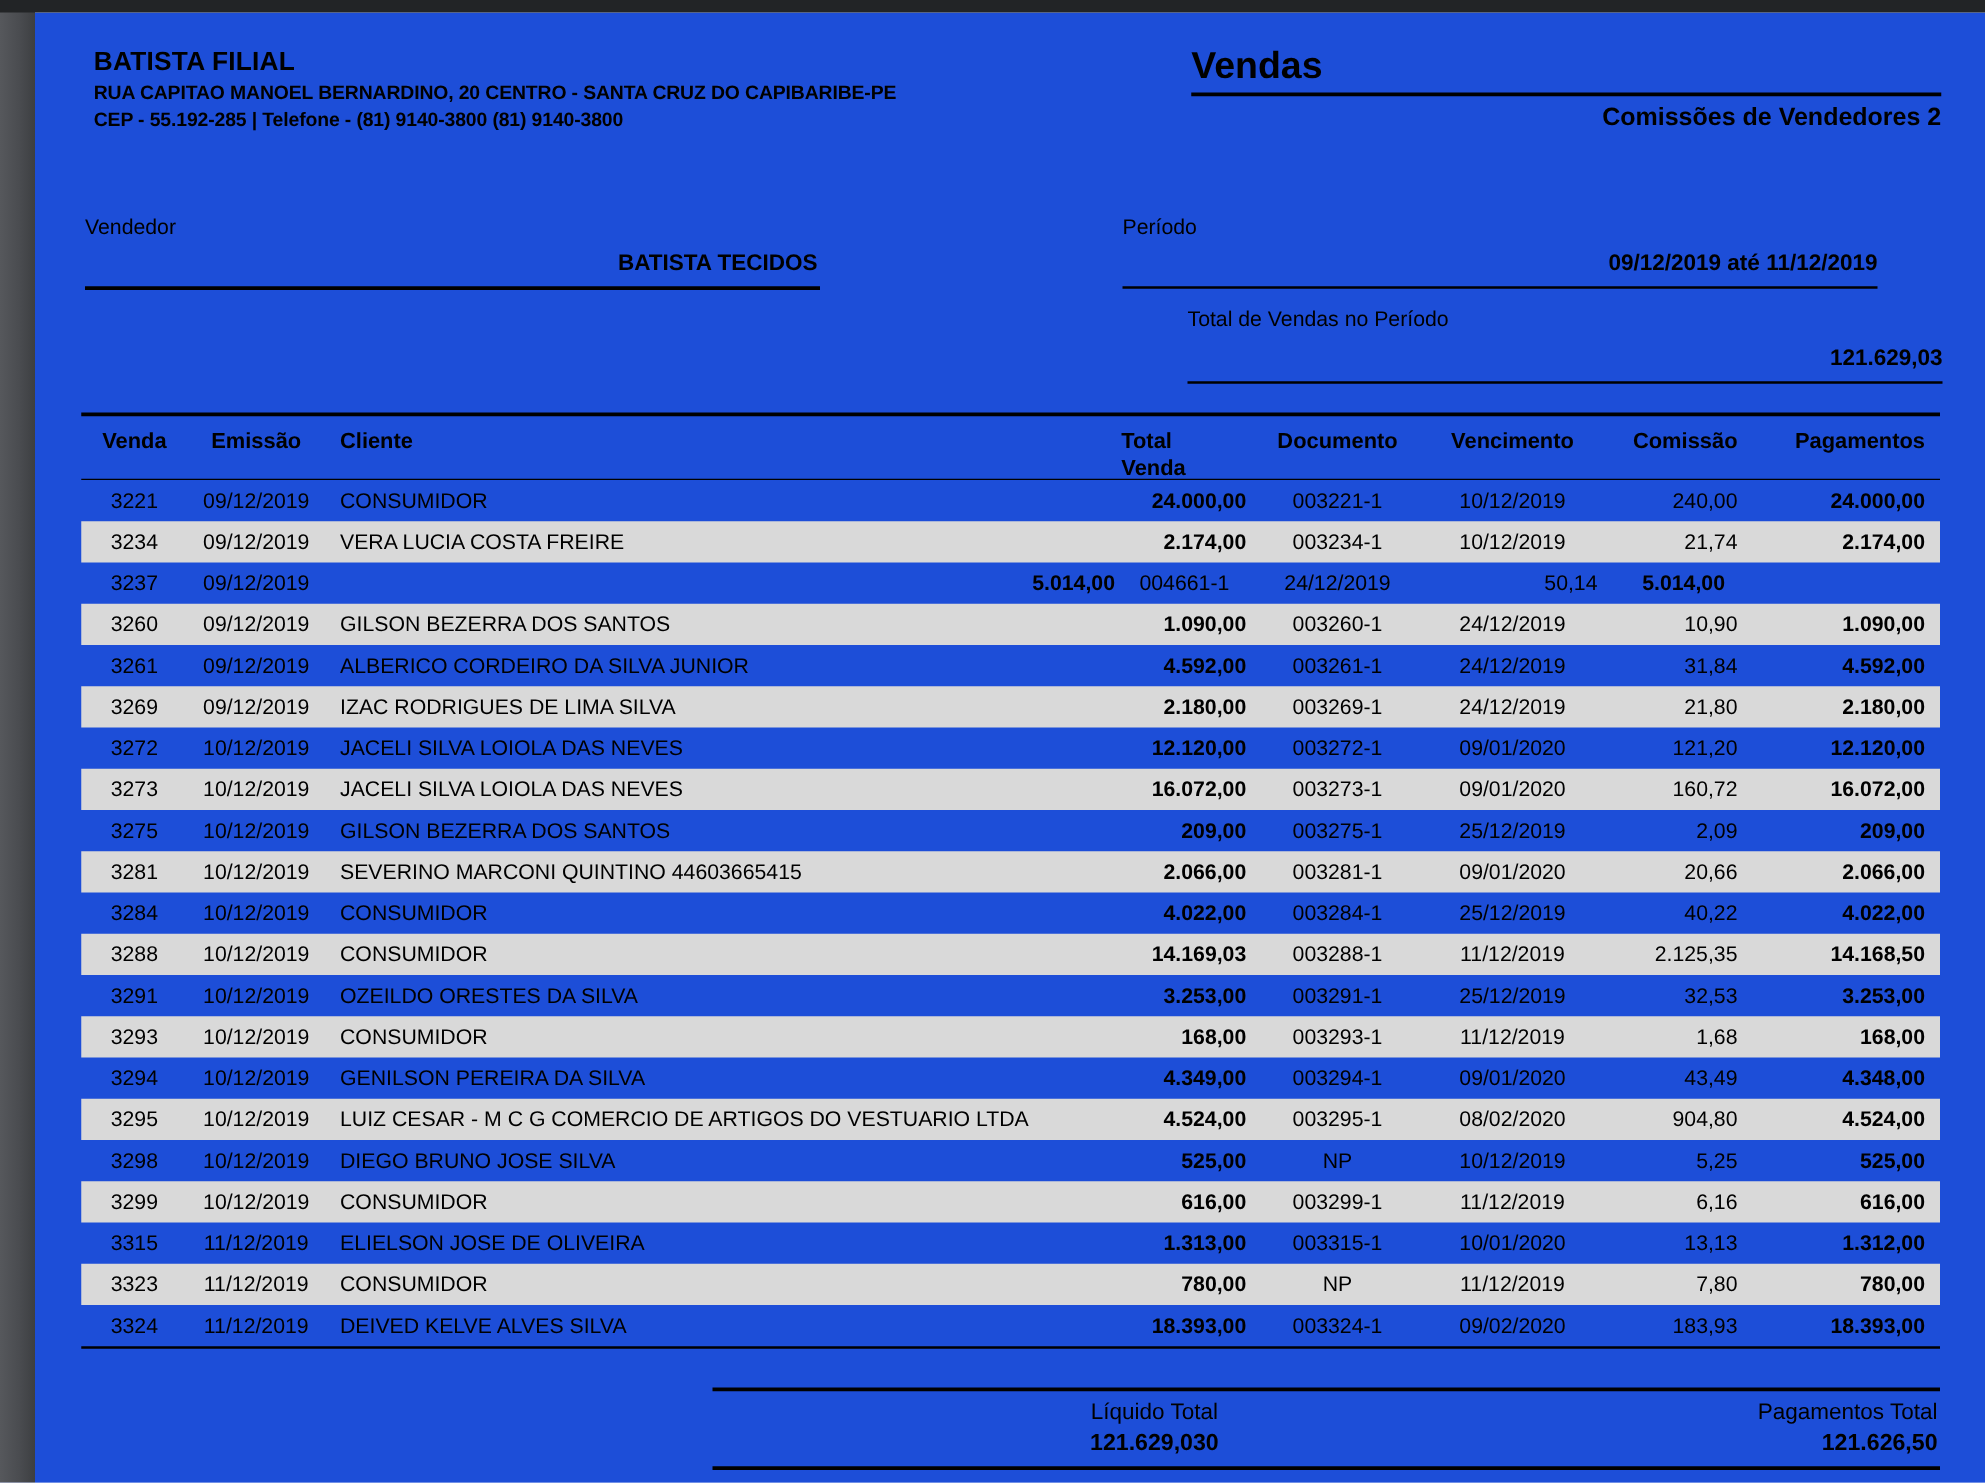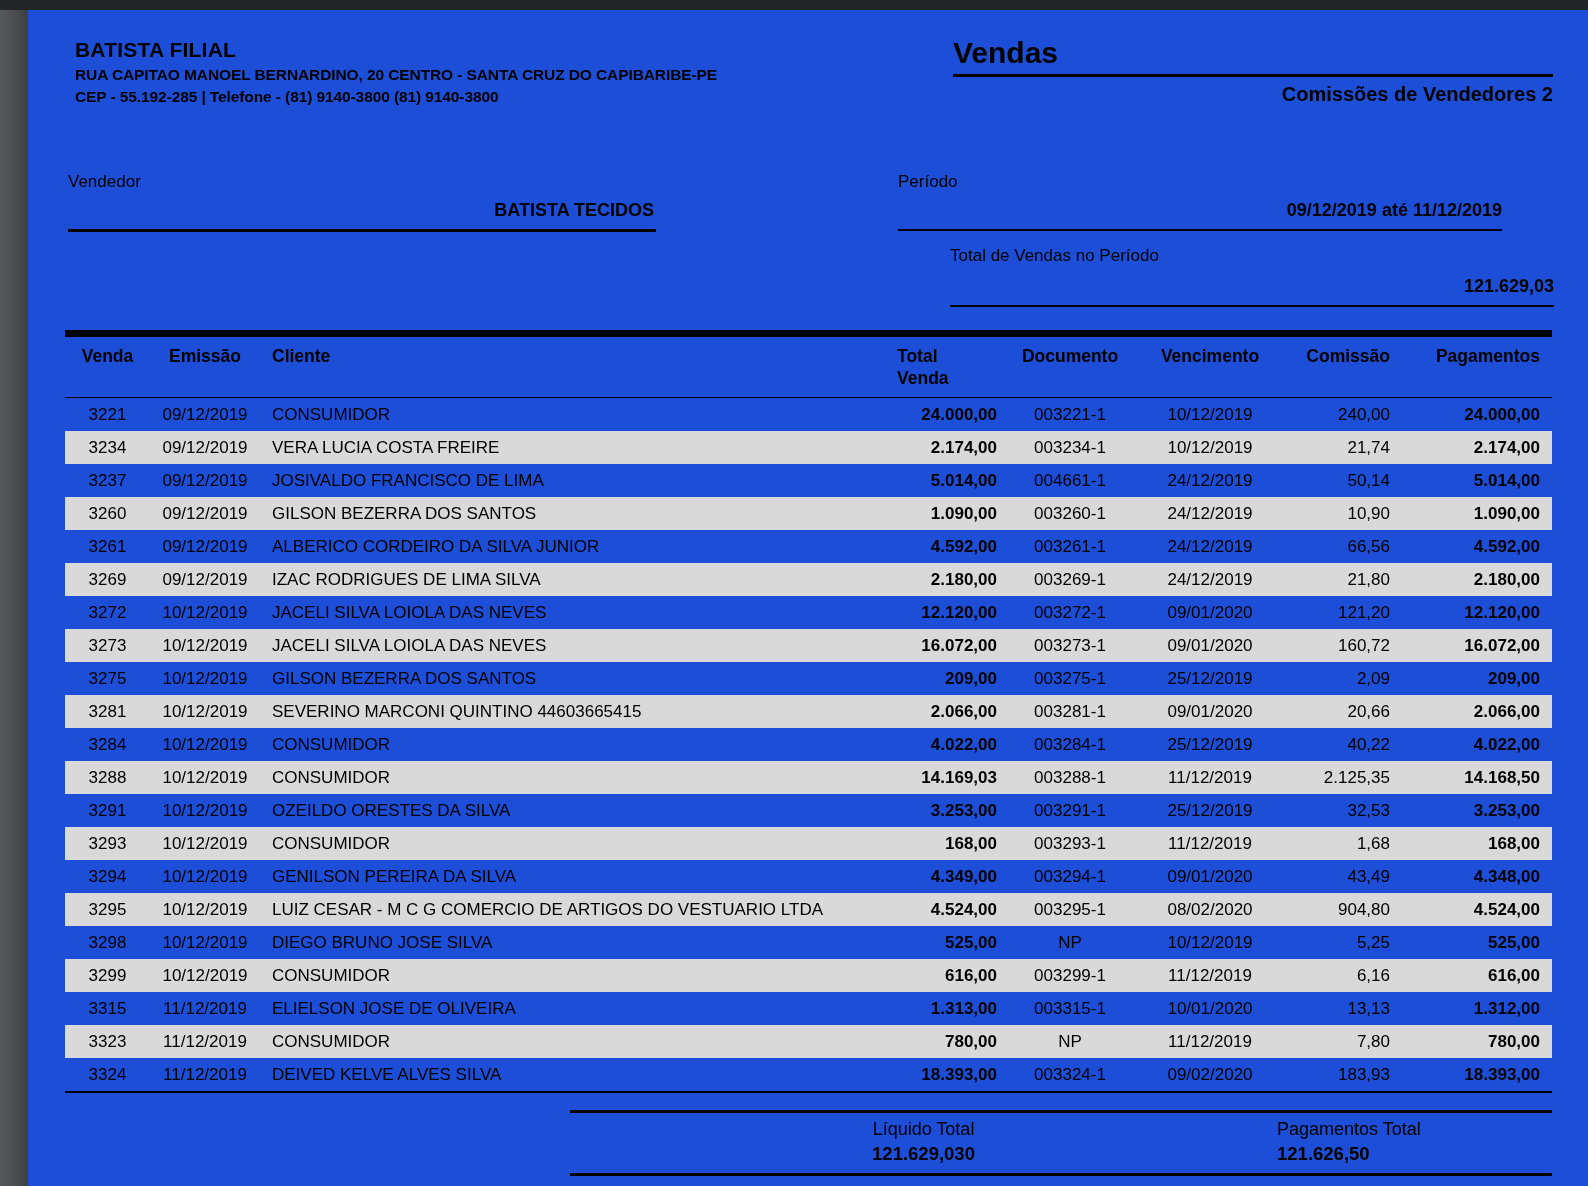--- a/index.html
+++ b/index.html
@@ -32,22 +32,22 @@
   .periodo-block { position:absolute; left:870px; top:162px; width:604px; border-bottom:2px solid #000; padding-bottom:8px; }
   .periodo-block .field-value { margin-top:8px; }
 
   .total-block { position:absolute; left:922px; top:236px; width:604px; border-bottom:2px solid #000; padding-bottom:8px; }
   .total-block .field-value { margin-top:10px; }
 
   
   .sales-table { position:absolute; left:37px; top:320px; width:1487px; border-bottom:2px solid #000; }
   .t-head {
     display:grid; grid-template-columns:85px 110px 635px 105px 140px 140px 112px 160px;
-    border-top:7px solid #000000; border-bottom:1px solid #000;
-    height:68px; align-items:start; padding-top:9px; box-sizing:border-box;
+    border-top:3px solid #000000; border-bottom:1px solid #000;
+    height:54px; align-items:start; padding-top:9px; box-sizing:border-box;
     font-size:17.5px; font-weight:bold;
   }
   .t-row {
     display:grid; grid-template-columns:85px 110px 635px 105px 140px 140px 112px 160px;
     height:33px; line-height:33px; font-size:17px; white-space:nowrap;
   }
   .t-row.alt { background:var(--row_alt,#d9d9d9); }
   .c-venda { text-align:center; }
   .c-emissao { text-align:center; }
   .c-cliente { text-align:left; padding-left:12px; overflow:hidden; }
@@ -59,21 +59,21 @@
   .t-head .c-total { font-weight:bold; text-align:left; padding-left:2px; line-height:1.25; }
   .t-head .c-com, .t-head .c-pag { font-weight:bold; }
 
   
   .totals-footer {
     position:absolute; left:542px; top:1100px; width:982px;
     border-top:3px solid #000; border-bottom:3px solid #000;
     display:flex; padding:6px 0 8px 0; box-sizing:border-box;
   }
   .liquido-col { width:72%; text-align:center; }
-  .pagamentos-col { flex:1; text-align:left; padding-right:2px; }
+  .pagamentos-col { flex:1; text-align:right; padding-right:2px; }
   .totals-label { font-size:18px; }
   .totals-value { font-size:18.5px; font-weight:bold; margin-top:3px; }
 </style>
 </head>
 <body>
 
 <div class="top-band"></div>
 <div class="left-strip"></div>
 
 <div class="page">
@@ -135,21 +135,20 @@
       <div class="c-cliente">VERA LUCIA COSTA FREIRE</div>
       <div class="c-total">2.174,00</div>
       <div class="c-doc">003234-1</div>
       <div class="c-venc">10/12/2019</div>
       <div class="c-com">21,74</div>
       <div class="c-pag">2.174,00</div>
     </div>
         <div class="t-row">
       <div class="c-venda">3237</div>
       <div class="c-emissao">09/12/2019</div>
-      <div class="c-cliente">JOSIVALDO FRANCISCO DE LIMA</div>
       <div class="c-total">5.014,00</div>
       <div class="c-doc">004661-1</div>
       <div class="c-venc">24/12/2019</div>
       <div class="c-com">50,14</div>
       <div class="c-pag">5.014,00</div>
     </div>
         <div class="t-row alt">
       <div class="c-venda">3260</div>
       <div class="c-emissao">09/12/2019</div>
       <div class="c-cliente">GILSON BEZERRA DOS SANTOS</div>
@@ -159,21 +158,21 @@
       <div class="c-com">10,90</div>
       <div class="c-pag">1.090,00</div>
     </div>
         <div class="t-row">
       <div class="c-venda">3261</div>
       <div class="c-emissao">09/12/2019</div>
       <div class="c-cliente">ALBERICO CORDEIRO DA SILVA JUNIOR</div>
       <div class="c-total">4.592,00</div>
       <div class="c-doc">003261-1</div>
       <div class="c-venc">24/12/2019</div>
-      <div class="c-com">66,56</div>
+      <div class="c-com">31,84</div>
       <div class="c-pag">4.592,00</div>
     </div>
         <div class="t-row alt">
       <div class="c-venda">3269</div>
       <div class="c-emissao">09/12/2019</div>
       <div class="c-cliente">IZAC RODRIGUES DE LIMA SILVA</div>
       <div class="c-total">2.180,00</div>
       <div class="c-doc">003269-1</div>
       <div class="c-venc">24/12/2019</div>
       <div class="c-com">21,80</div>

